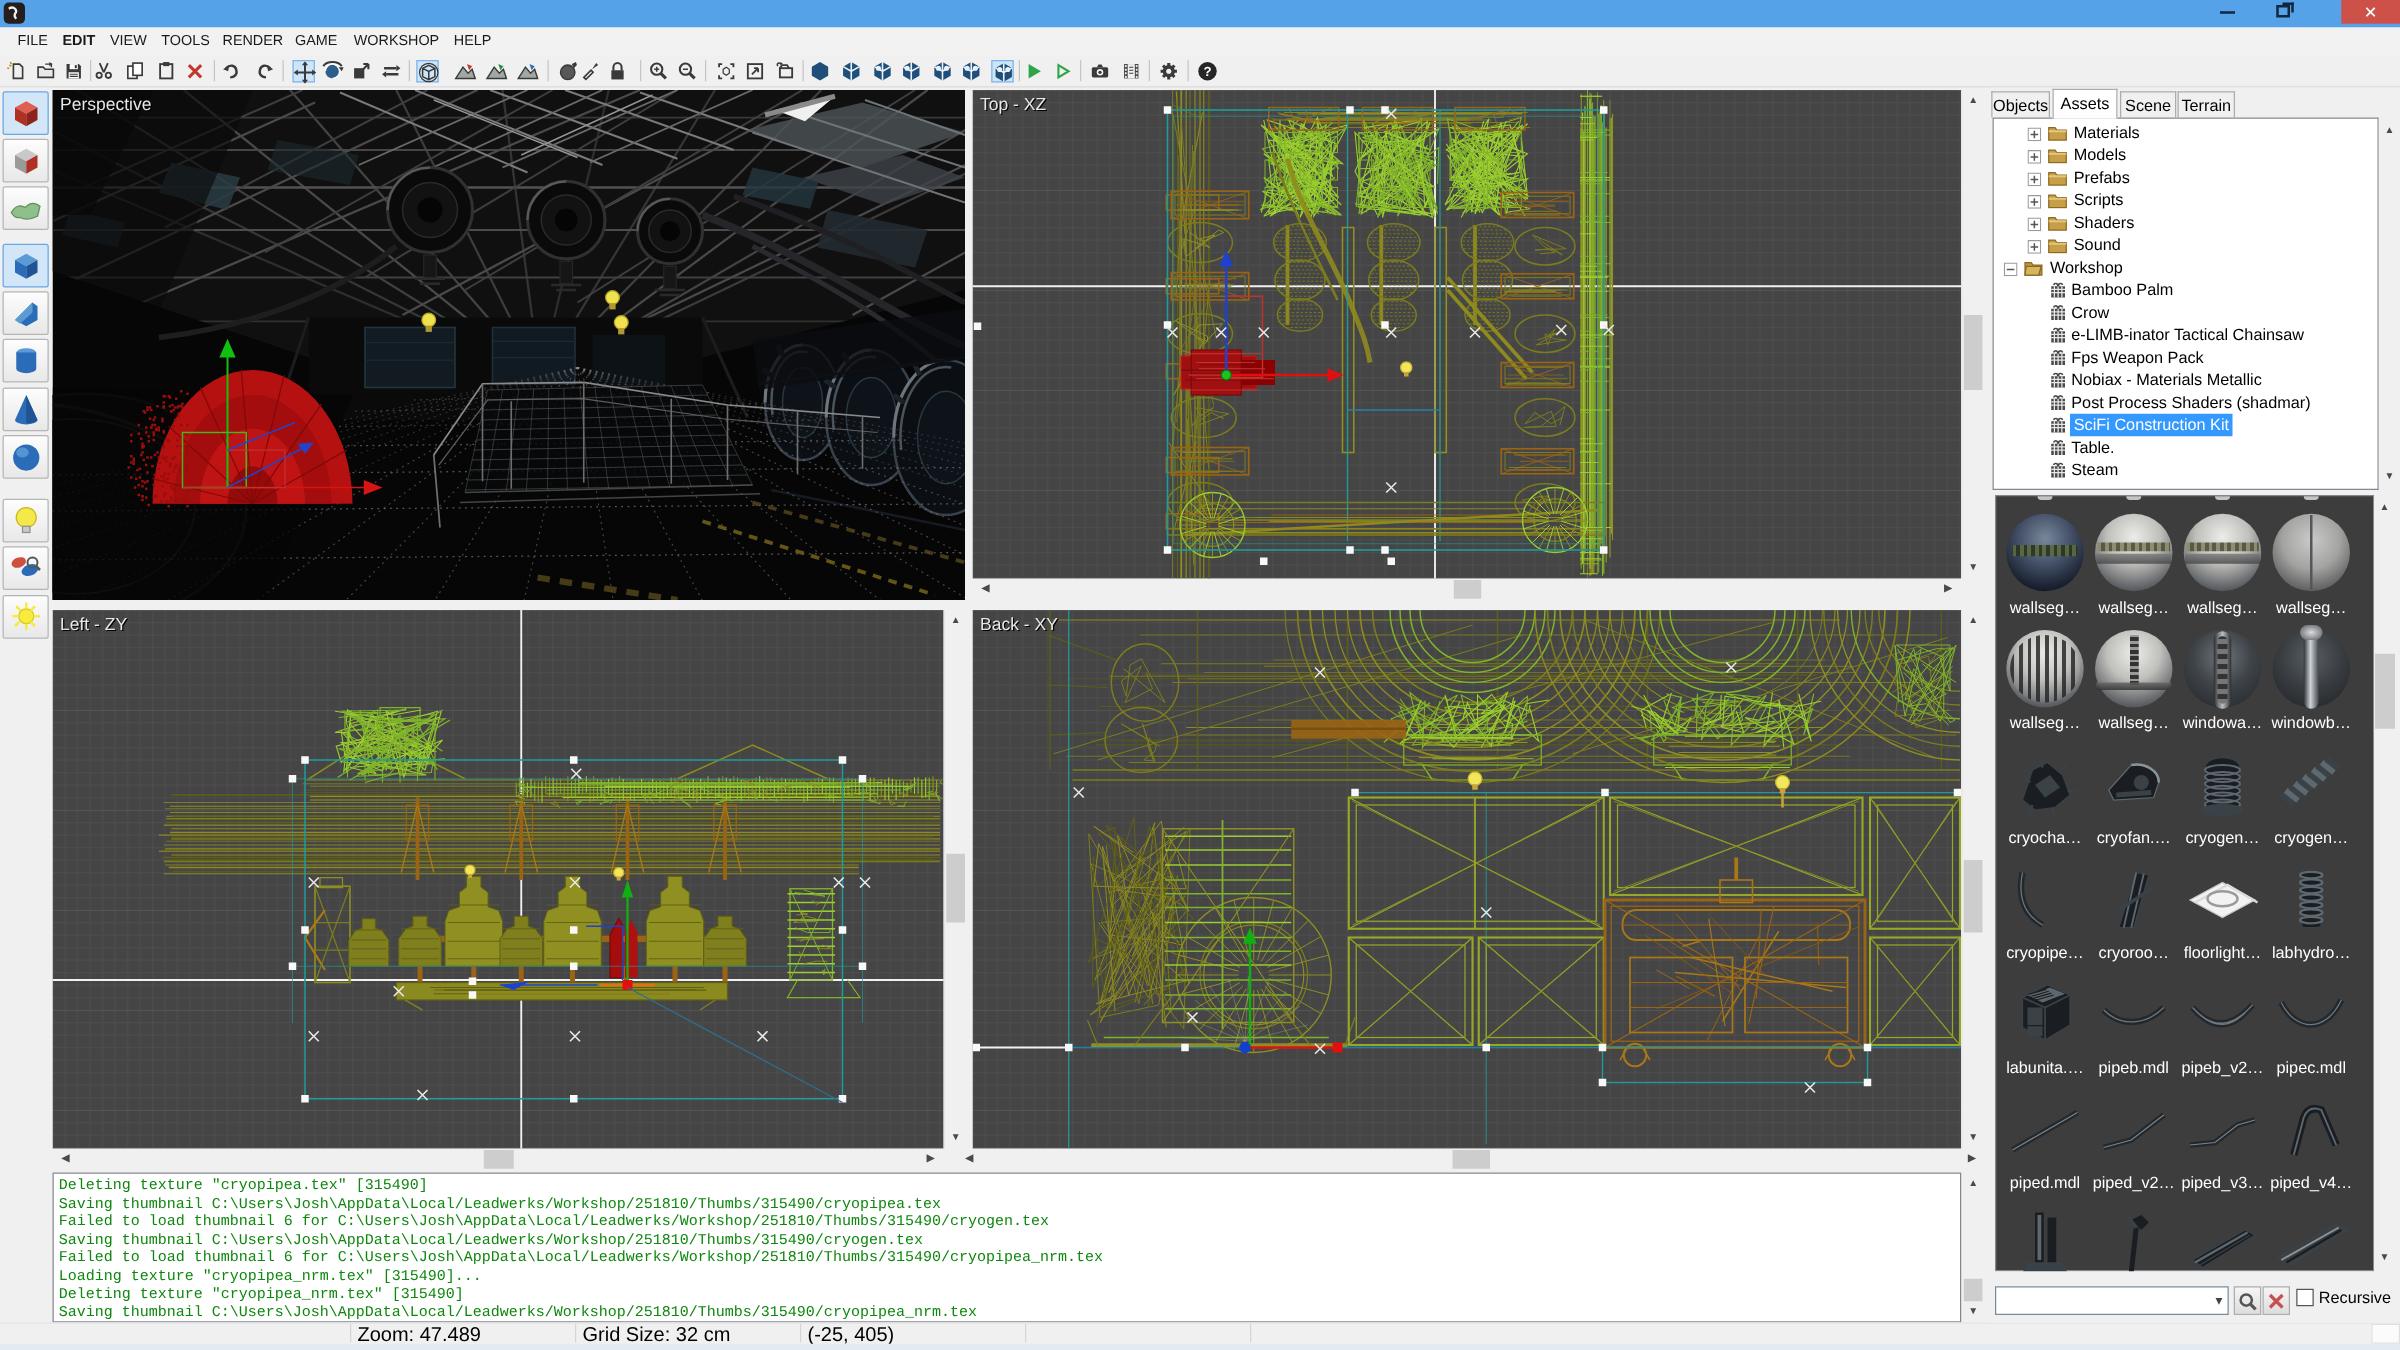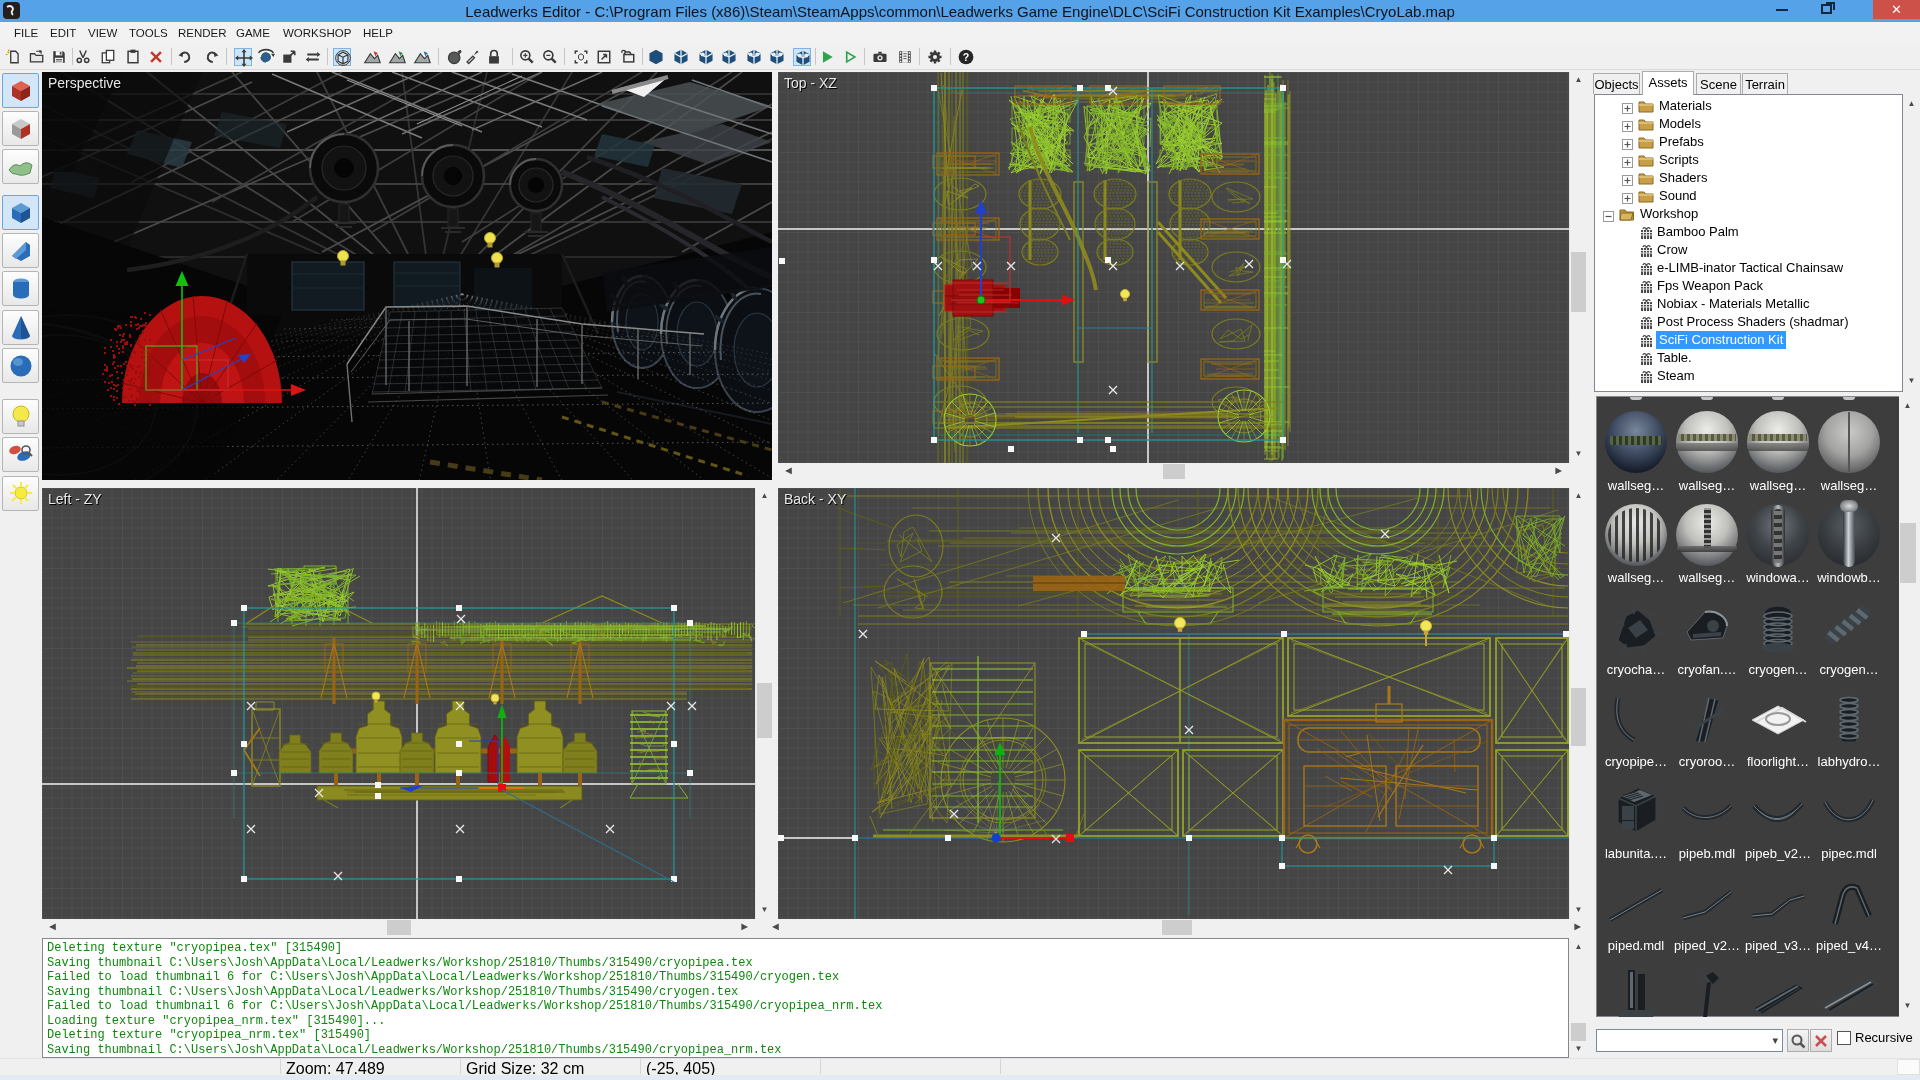--- a/index.html
+++ b/index.html
@@ -39,28 +39,27 @@
 .sphere { position:absolute; width:62px; height:62px; border-radius:50%; }
 #searcharea { left:1590px; top:1017px; width:330px; height:41px; background:#F0F0F0; }
 #combo { position:absolute; left:1596px; top:1029px; width:187px; height:23px; background:#fff; border:1px solid #7A8A99; }
 .sqbtn { position:absolute; top:1029px; width:22px; height:23px; background:linear-gradient(#F5F5F5,#DDD); border:1px solid #ADADAD; text-align:center; }
 </style></head><body>
 <div id="root">
 <div id="titlebar" class="abs"></div>
     <div id="appicon" class="abs"><svg width="17" height="17">
         <path d="M4 5 Q7 3 9 5 Q11 7 9 9 Q8 11 10 13" stroke="#EEE" stroke-width="1.8" fill="none"></path>
       </svg></div>
-    <div id="titletext" class="abs">Leadwerks Editor - C:\Program Files (x86)\Steam\SteamApps\common\Leadwerks Game Engine\DLC\SciFi Construction Kit Examples\CryoLab.map</div>
     <div class="abs" style="right:132px;top:9px;width:12px;height:2px;background:#10273E;"></div>
     <div class="abs" style="right:88px;top:4px;width:11px;height:10px;border:2px solid #10273E;background:transparent;"></div>
     <div class="abs" style="right:85px;top:2px;width:9px;height:8px;border:2px solid #10273E;border-left:none;border-bottom:none;"></div>
     <div id="btn-close" class="abs">✕</div>
     <div id="menubar" class="abs"></div>
     <div class="menuitem" style="left:14px;">FILE</div>
-    <div class="menuitem" style="left:50px;">EDIT</div>
+    <div class="menuitem" style="left:50px;font-weight:bold;">EDIT</div>
     <div class="menuitem" style="left:88px;">VIEW</div>
     <div class="menuitem" style="left:129px;">TOOLS</div>
     <div class="menuitem" style="left:178px;">RENDER</div>
     <div class="menuitem" style="left:236px;">GAME</div>
     <div class="menuitem" style="left:283px;">WORKSHOP</div>
     <div class="menuitem" style="left:363px;">HELP</div>
     <div id="toolbar" class="abs"></div>
     <div class="tsep" style="left:72px;"></div>
     <div class="tsep" style="left:171px;"></div>
     <div class="tsep" style="left:226px;"></div>

